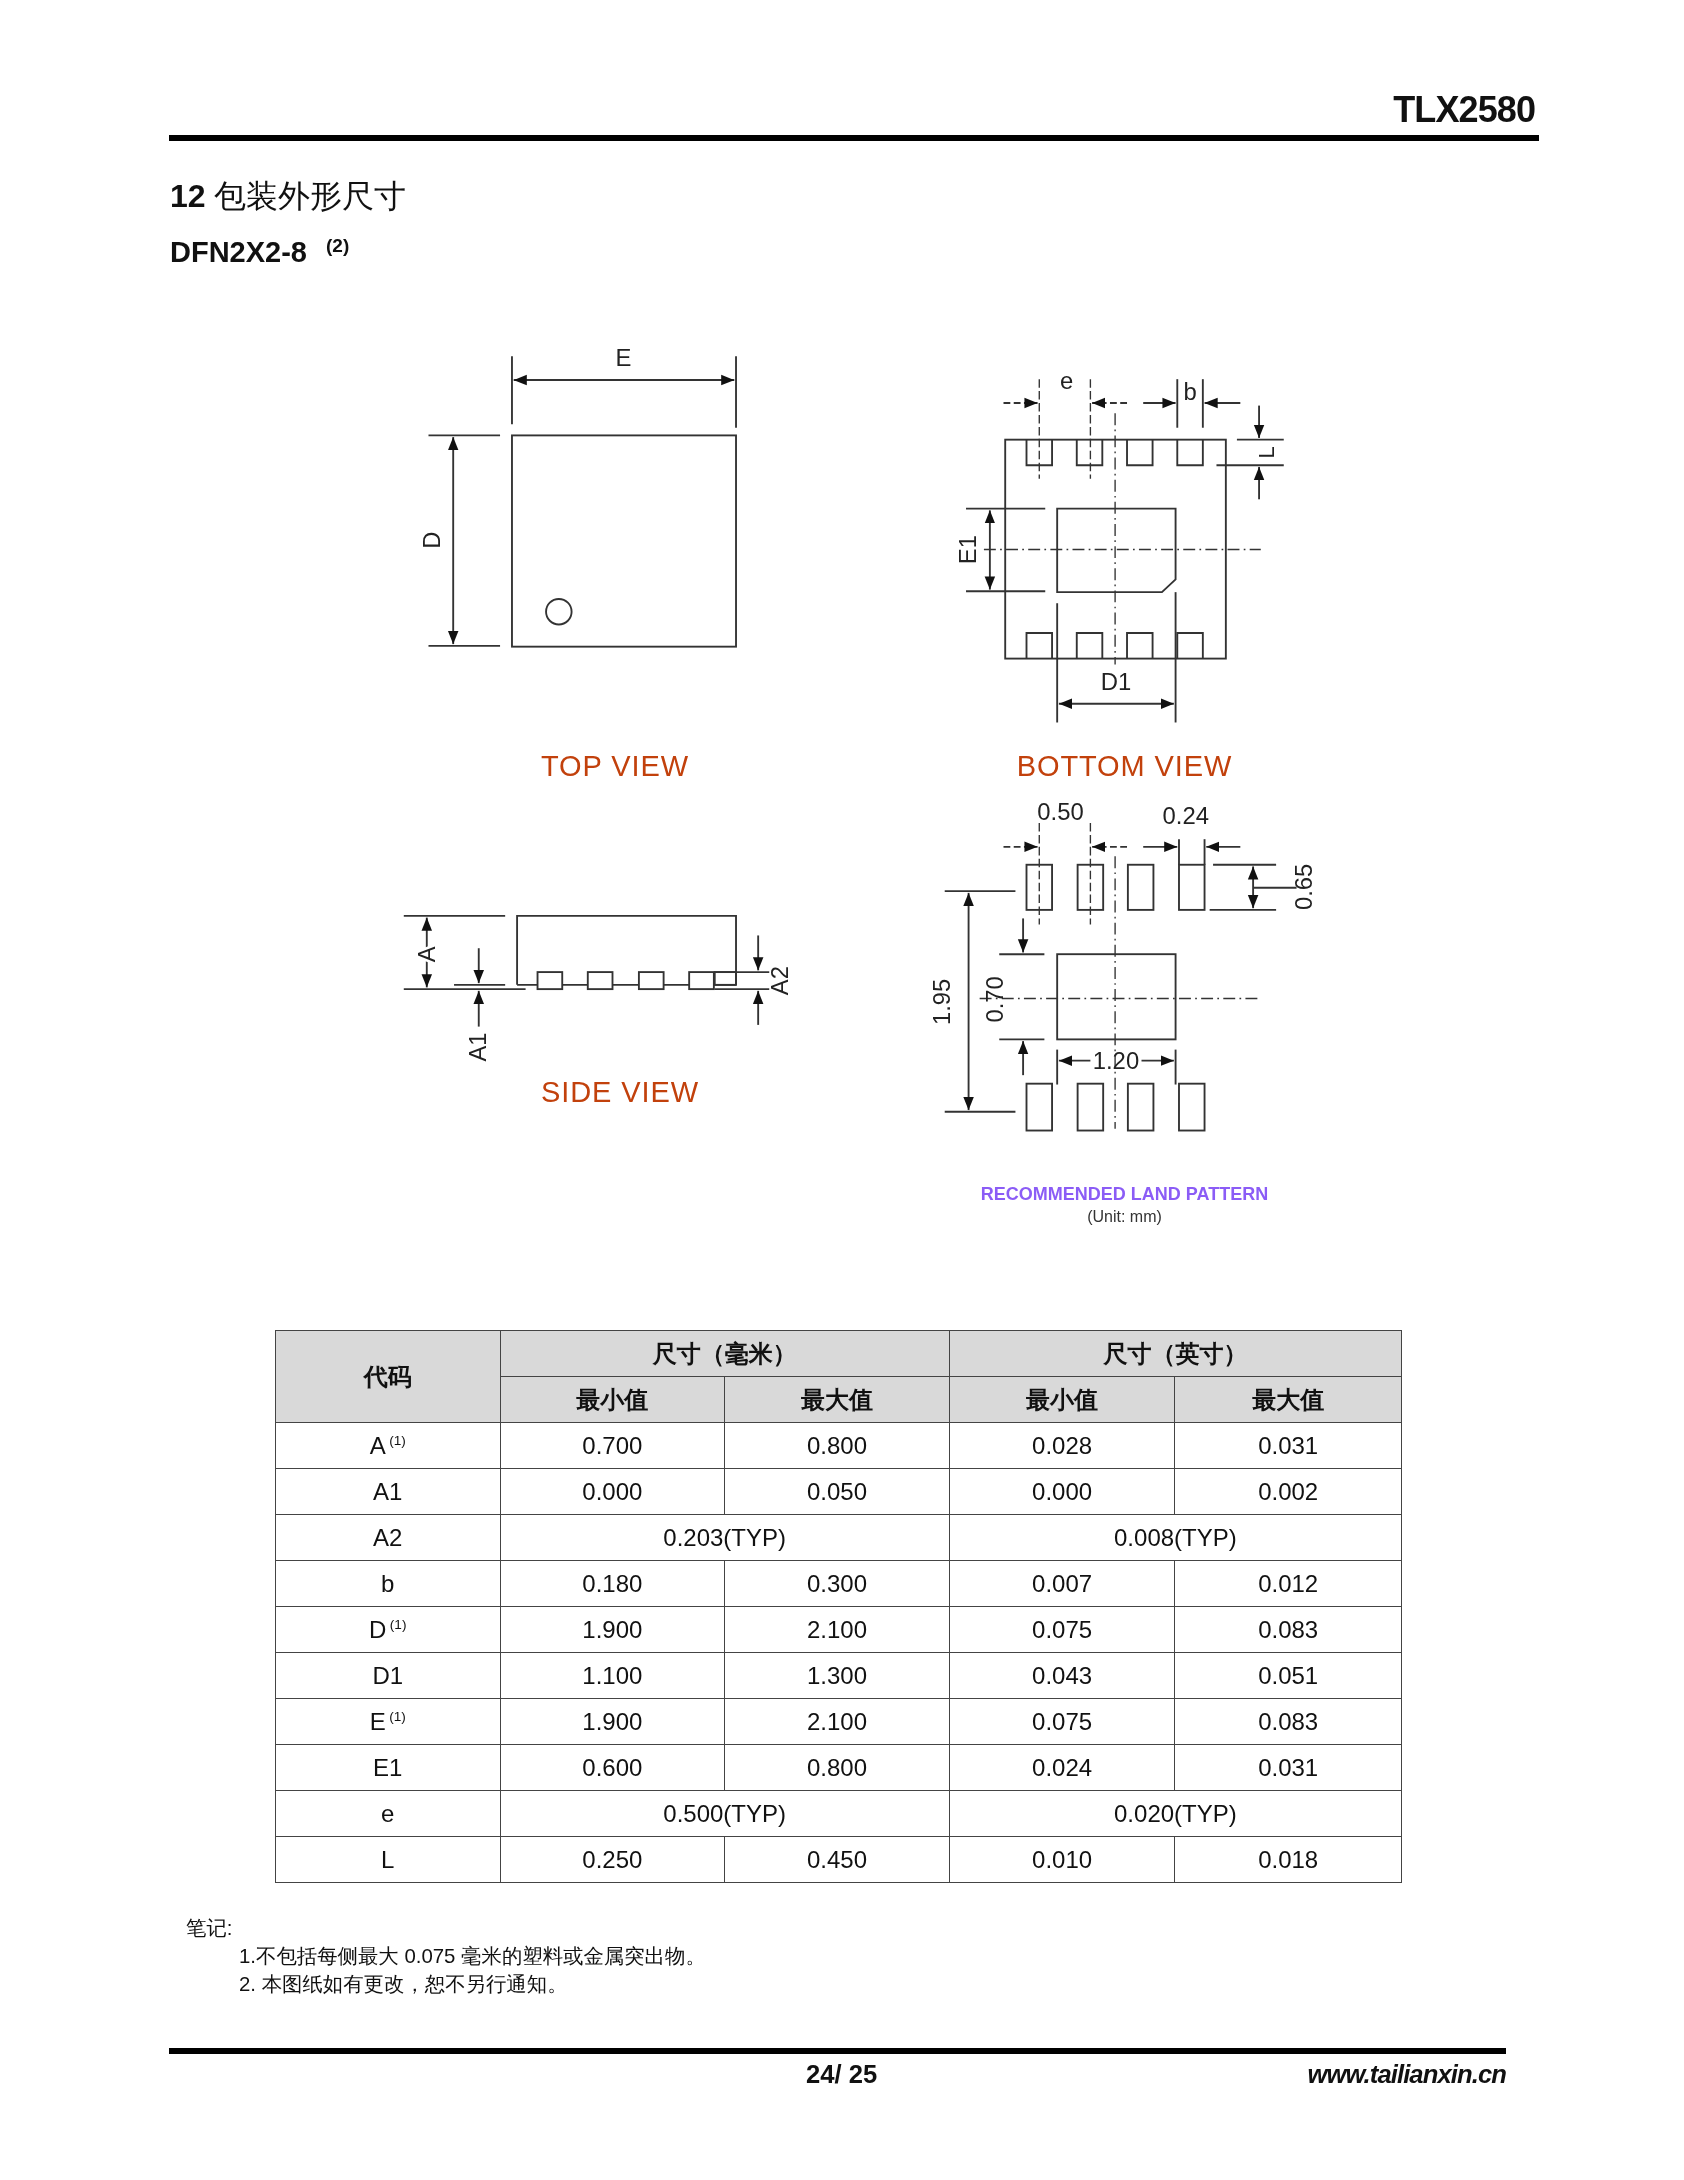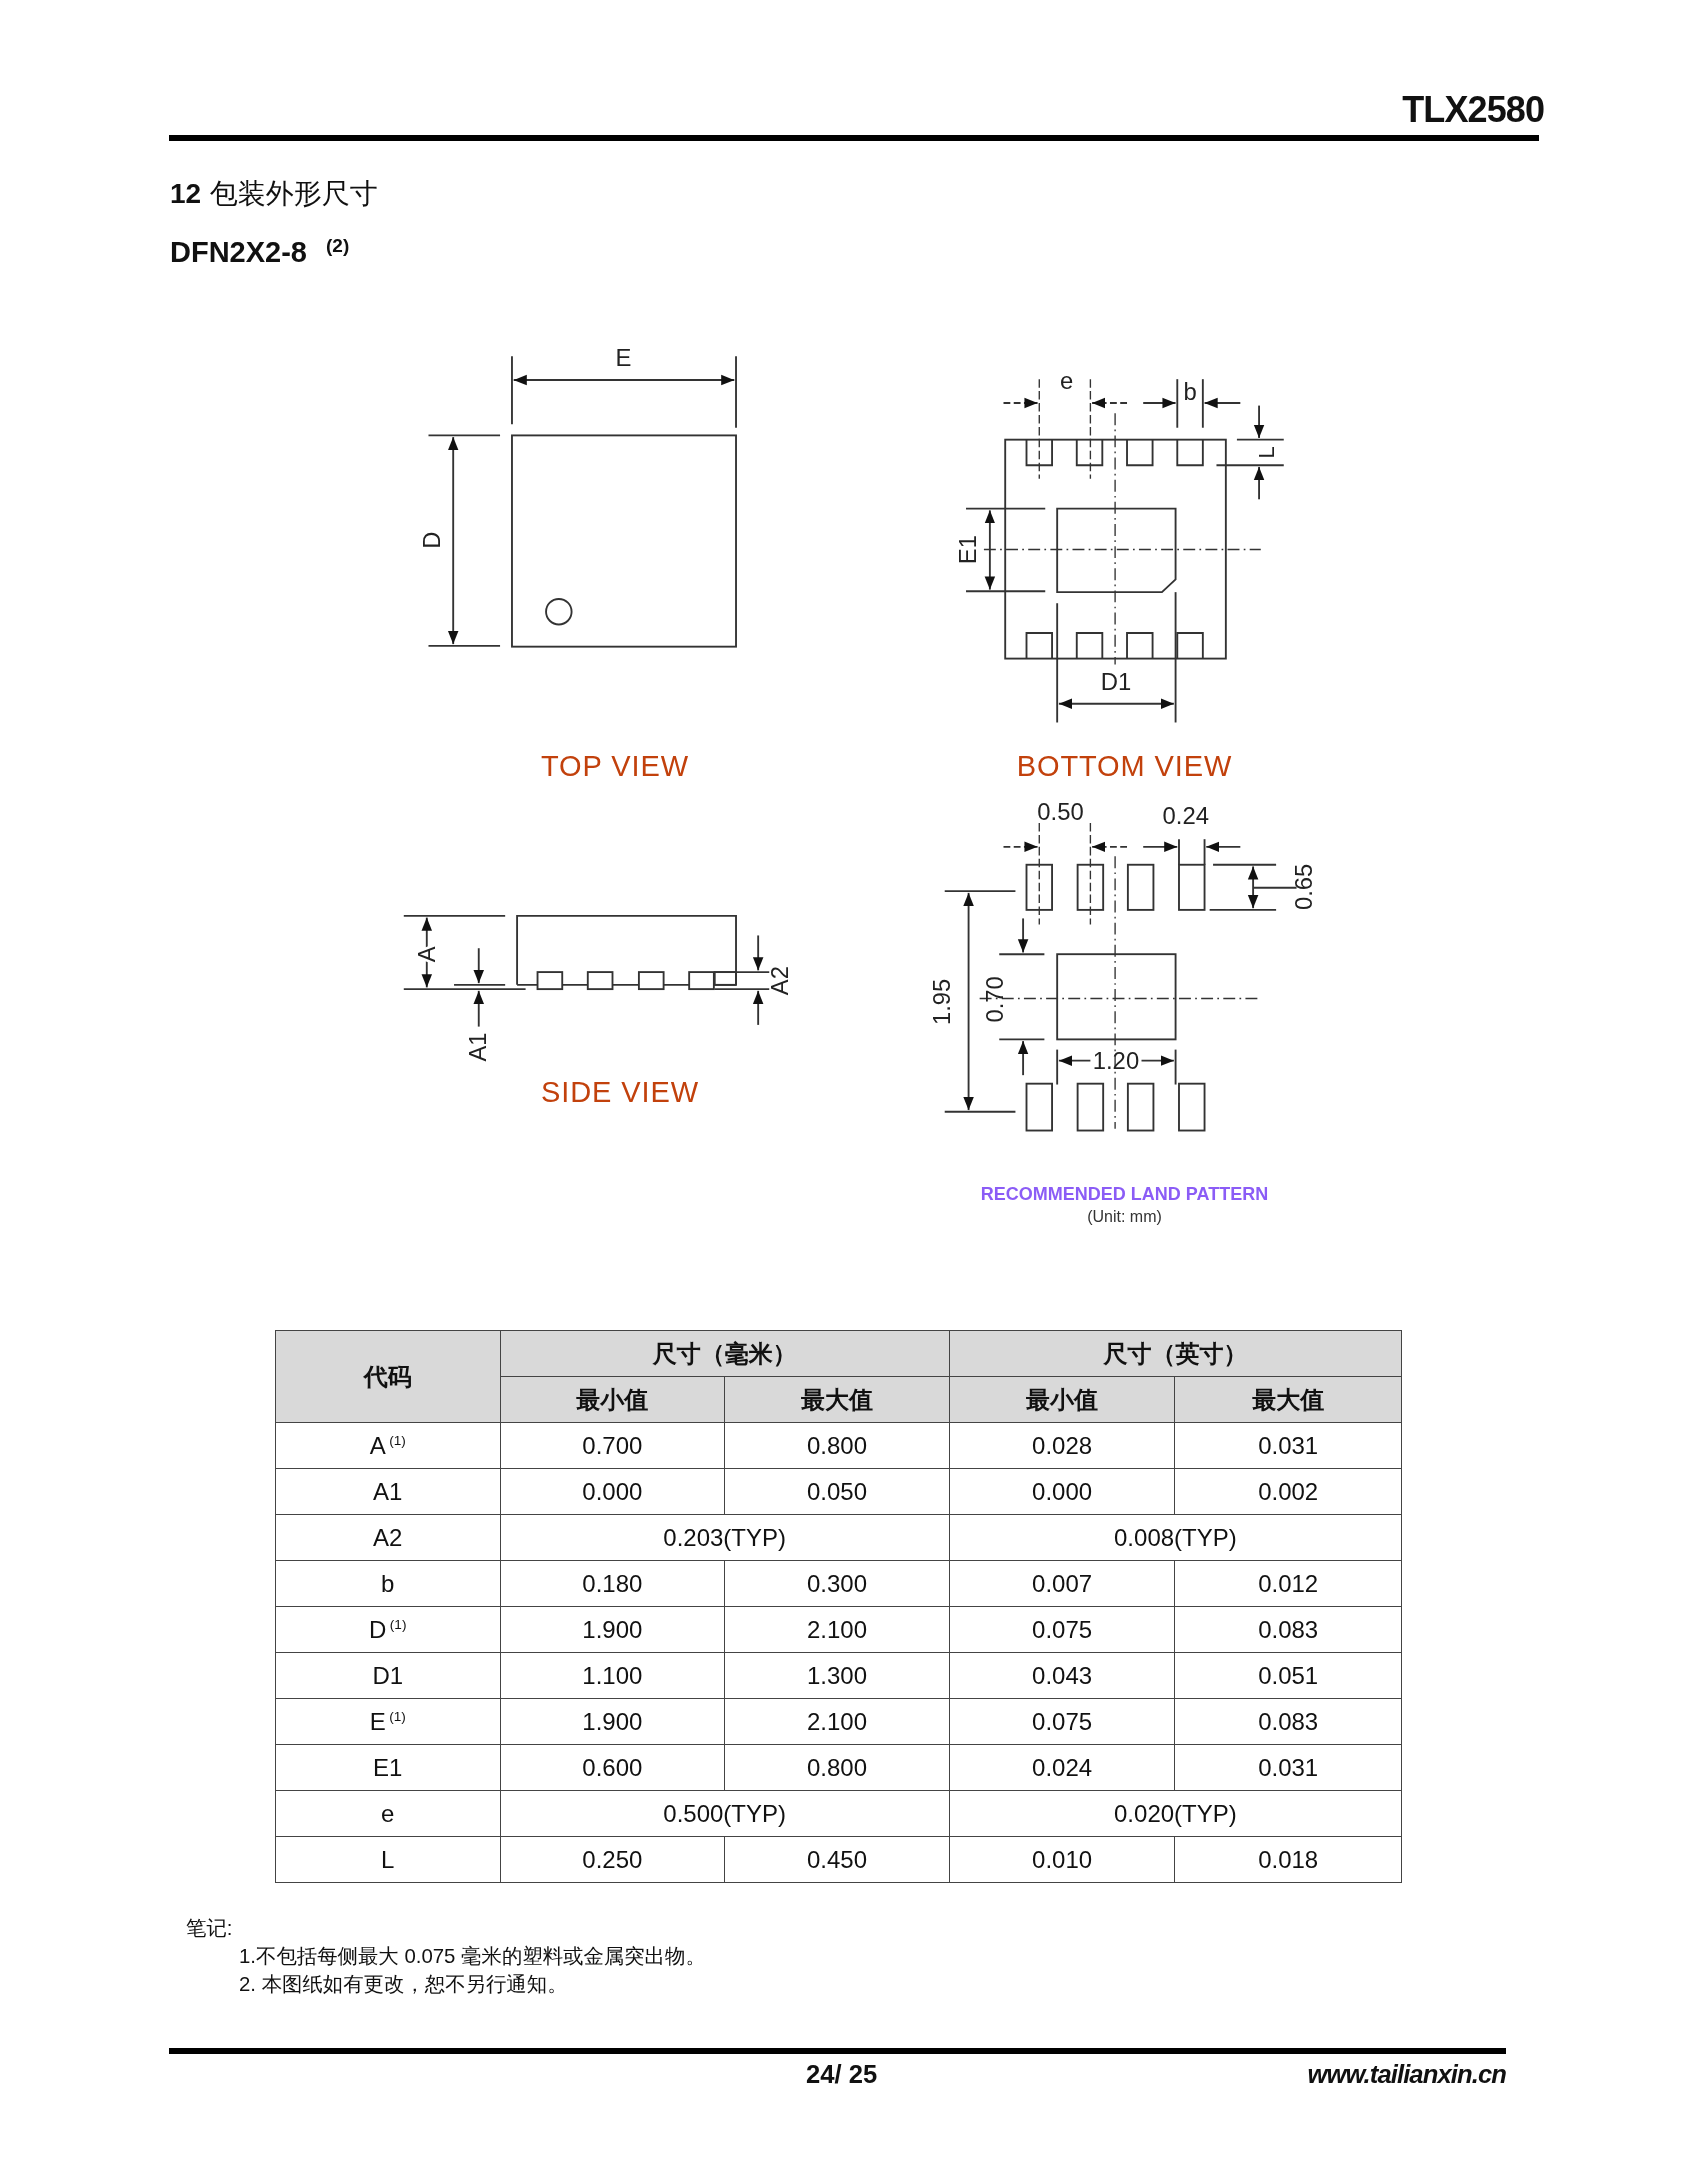--- a/index.html
+++ b/index.html
@@ -1,21 +1,21 @@
 <!DOCTYPE html>
 <html style="font-size:13.6px"><head>
 <meta charset="utf-8">
 <style>
   html, body { margin: 0; padding: 0; background: #ffffff; }
   body { width: 1685px; height: 2181px; position: relative; overflow: hidden;
          font-family: "Liberation Sans", "DejaVu Sans", sans-serif; color: #111; }
   .abs { position: absolute; }
-  #doc-code { right: 141px; top: 89px; font-size: 36px; font-weight: bold; letter-spacing: -0.9px; }
+  #doc-code { right: 150px; top: 89px; font-size: 36px; font-weight: bold; letter-spacing: -0.9px; }
   #header-rule { left: 169px; top: 135px; width: 1370px; height: 6px; background: #000; }
-  #section-title { left: 170px; top: 175px; font-size: 28px; }
+  #section-title { left: 170px; top: 175px; font-size: 32px; }
   #section-title .num { font-weight: bold; margin-right: 8.5px; }
   #package-name { left: 170px; top: 235px; font-size: 29px; font-weight: bold; }
   #package-name sup { font-size: 19px; margin-left: 19px; vertical-align: 10.2px; }
   svg.draw { position: absolute; left: 0; top: 0; }
   .view-label { position: absolute; font-size: 29px; color: #c2410c; text-align: center; letter-spacing: 0.9px; }
   #land-label { left: 903px; top: 1184px; width: 443px; text-align: center; font-size: 18px; font-weight: bold; color: #8b5cf6; }
   #land-unit { left: 903px; top: 1208px; width: 443px; text-align: center; font-size: 16px; color: #333; }
   table#dim-table { position: absolute; left: 275px; top: 1330px; width: 1127px; border-collapse: collapse;
         font-size: 24px; text-align: center; border-radius: 17px; }
   #dim-table td, #dim-table th { border: 1.7px solid #444; height: 45px; padding: 0; font-weight: normal; }

